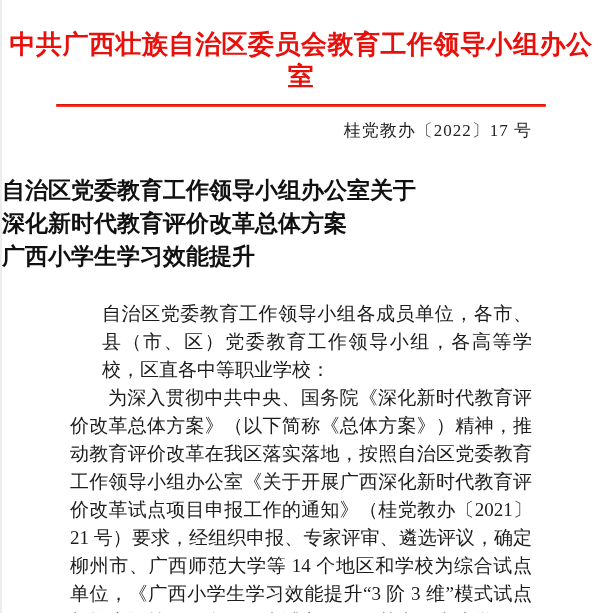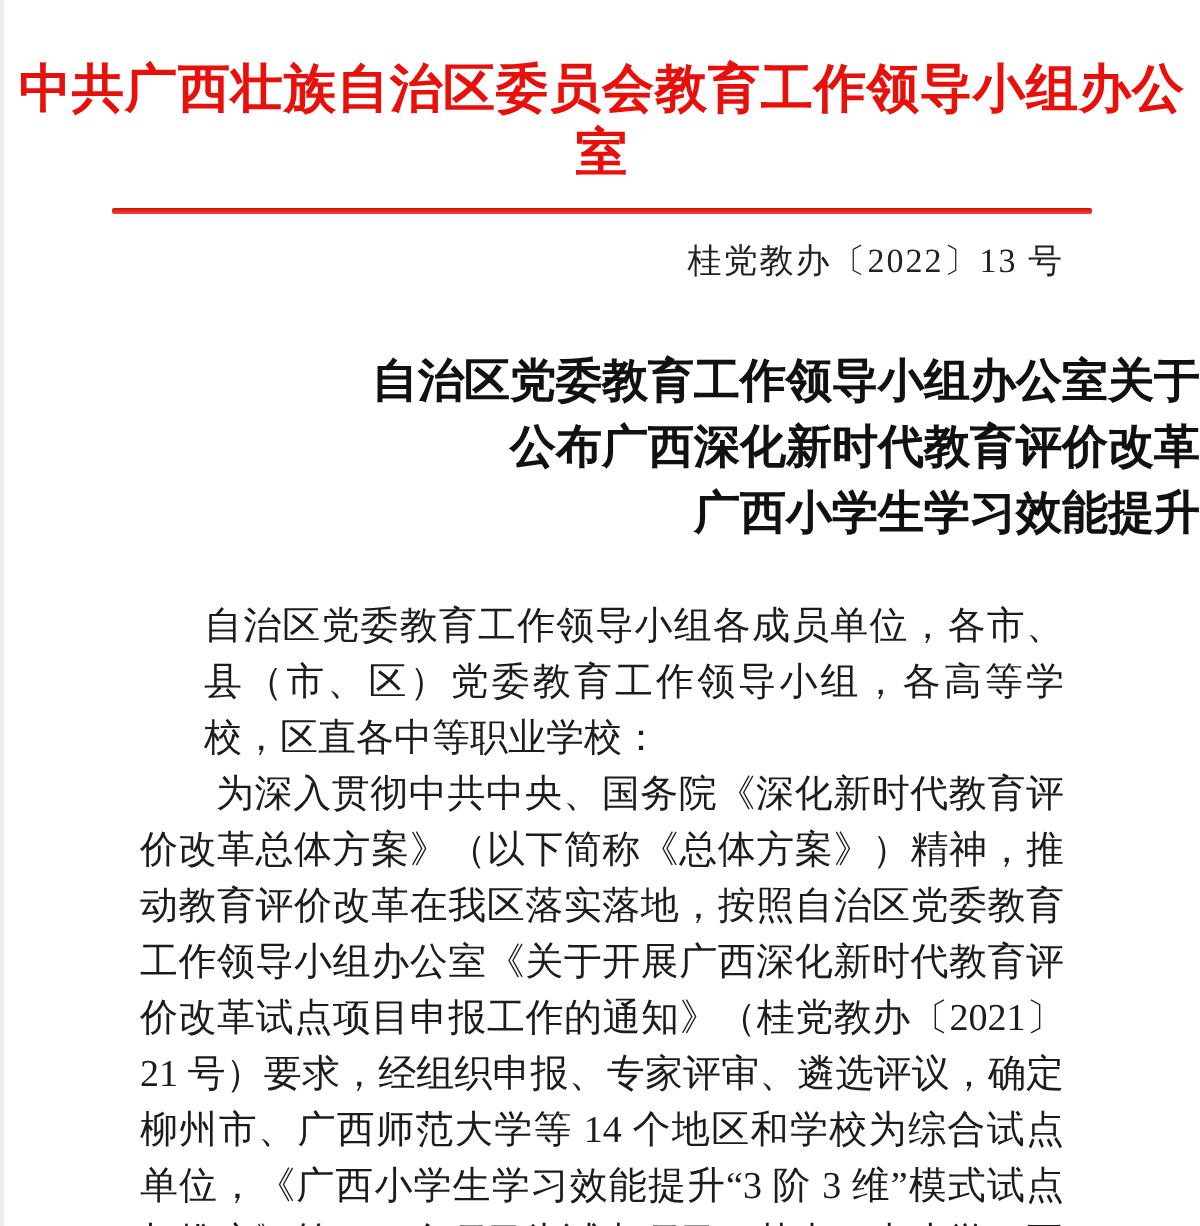--- a/index.html
+++ b/index.html
@@ -36,21 +36,21 @@
   .doc-number {
     margin: 14px 68px 0 0;
     text-align: right;
     font-size: 17px;
     letter-spacing: 1px;
     color: #222222;
     line-height: 20px;
   }
   .doc-title {
     margin-top: 33px;
-    text-align: right;
+    text-align: left;
     font-weight: bold;
     font-size: 23px;
     line-height: 33px;
     color: #111111;
   }
   .body-text {
     margin: 27px 68px 0 68px;
     font-size: 19px;
     line-height: 28px;
     text-align: justify;
@@ -61,25 +61,25 @@
 </style>
 </head>
 <body>
 
 <div class="page">
 
   <div class="org-header">中共广西壮族自治区委员会教育工作领导小组办公室</div>
 
   <div class="red-rule"></div>
 
-  <div class="doc-number">桂党教办〔2022〕13 号</div>
+  <div class="doc-number">桂党教办〔2022〕17 号</div>
 
   <div class="doc-title">
     <div>自治区党委教育工作领导小组办公室关于</div>
-    <div>公布广西深化新时代教育评价改革</div>
+    <div>深化新时代教育评价改革总体方案</div>
     <div>广西小学生学习效能提升</div>
   </div>
 
   <div class="body-text">
     <p class="salutation">自治区党委教育工作领导小组各成员单位，各市、县（市、区）党委教育工作领导小组，各高等学校，区直各中等职业学校：</p>
     <p class="main">为深入贯彻中共中央、国务院《深化新时代教育评价改革总体方案》（以下简称《总体方案》）精神，推动教育评价改革在我区落实落地，按照自治区党委教育工作领导小组办公室《关于开展广西深化新时代教育评价改革试点项目申报工作的通知》（桂党教办〔2021〕21 号）要求，经组织申报、专家评审、遴选评议，确定柳州市、广西师范大学等 14 个地区和学校为综合试点单位，《广西小学生学习效能提升“3 阶 3 维”模式试点与推广》等 115 个项目为试点项目。其中，中小学（不含中职学校）和幼儿园 71 项、职业院校 22 项、本科院校 22 项。现将试点名单予以公布，并将有关事项通知如下：</p>
   </div>
 
 </div>
 

